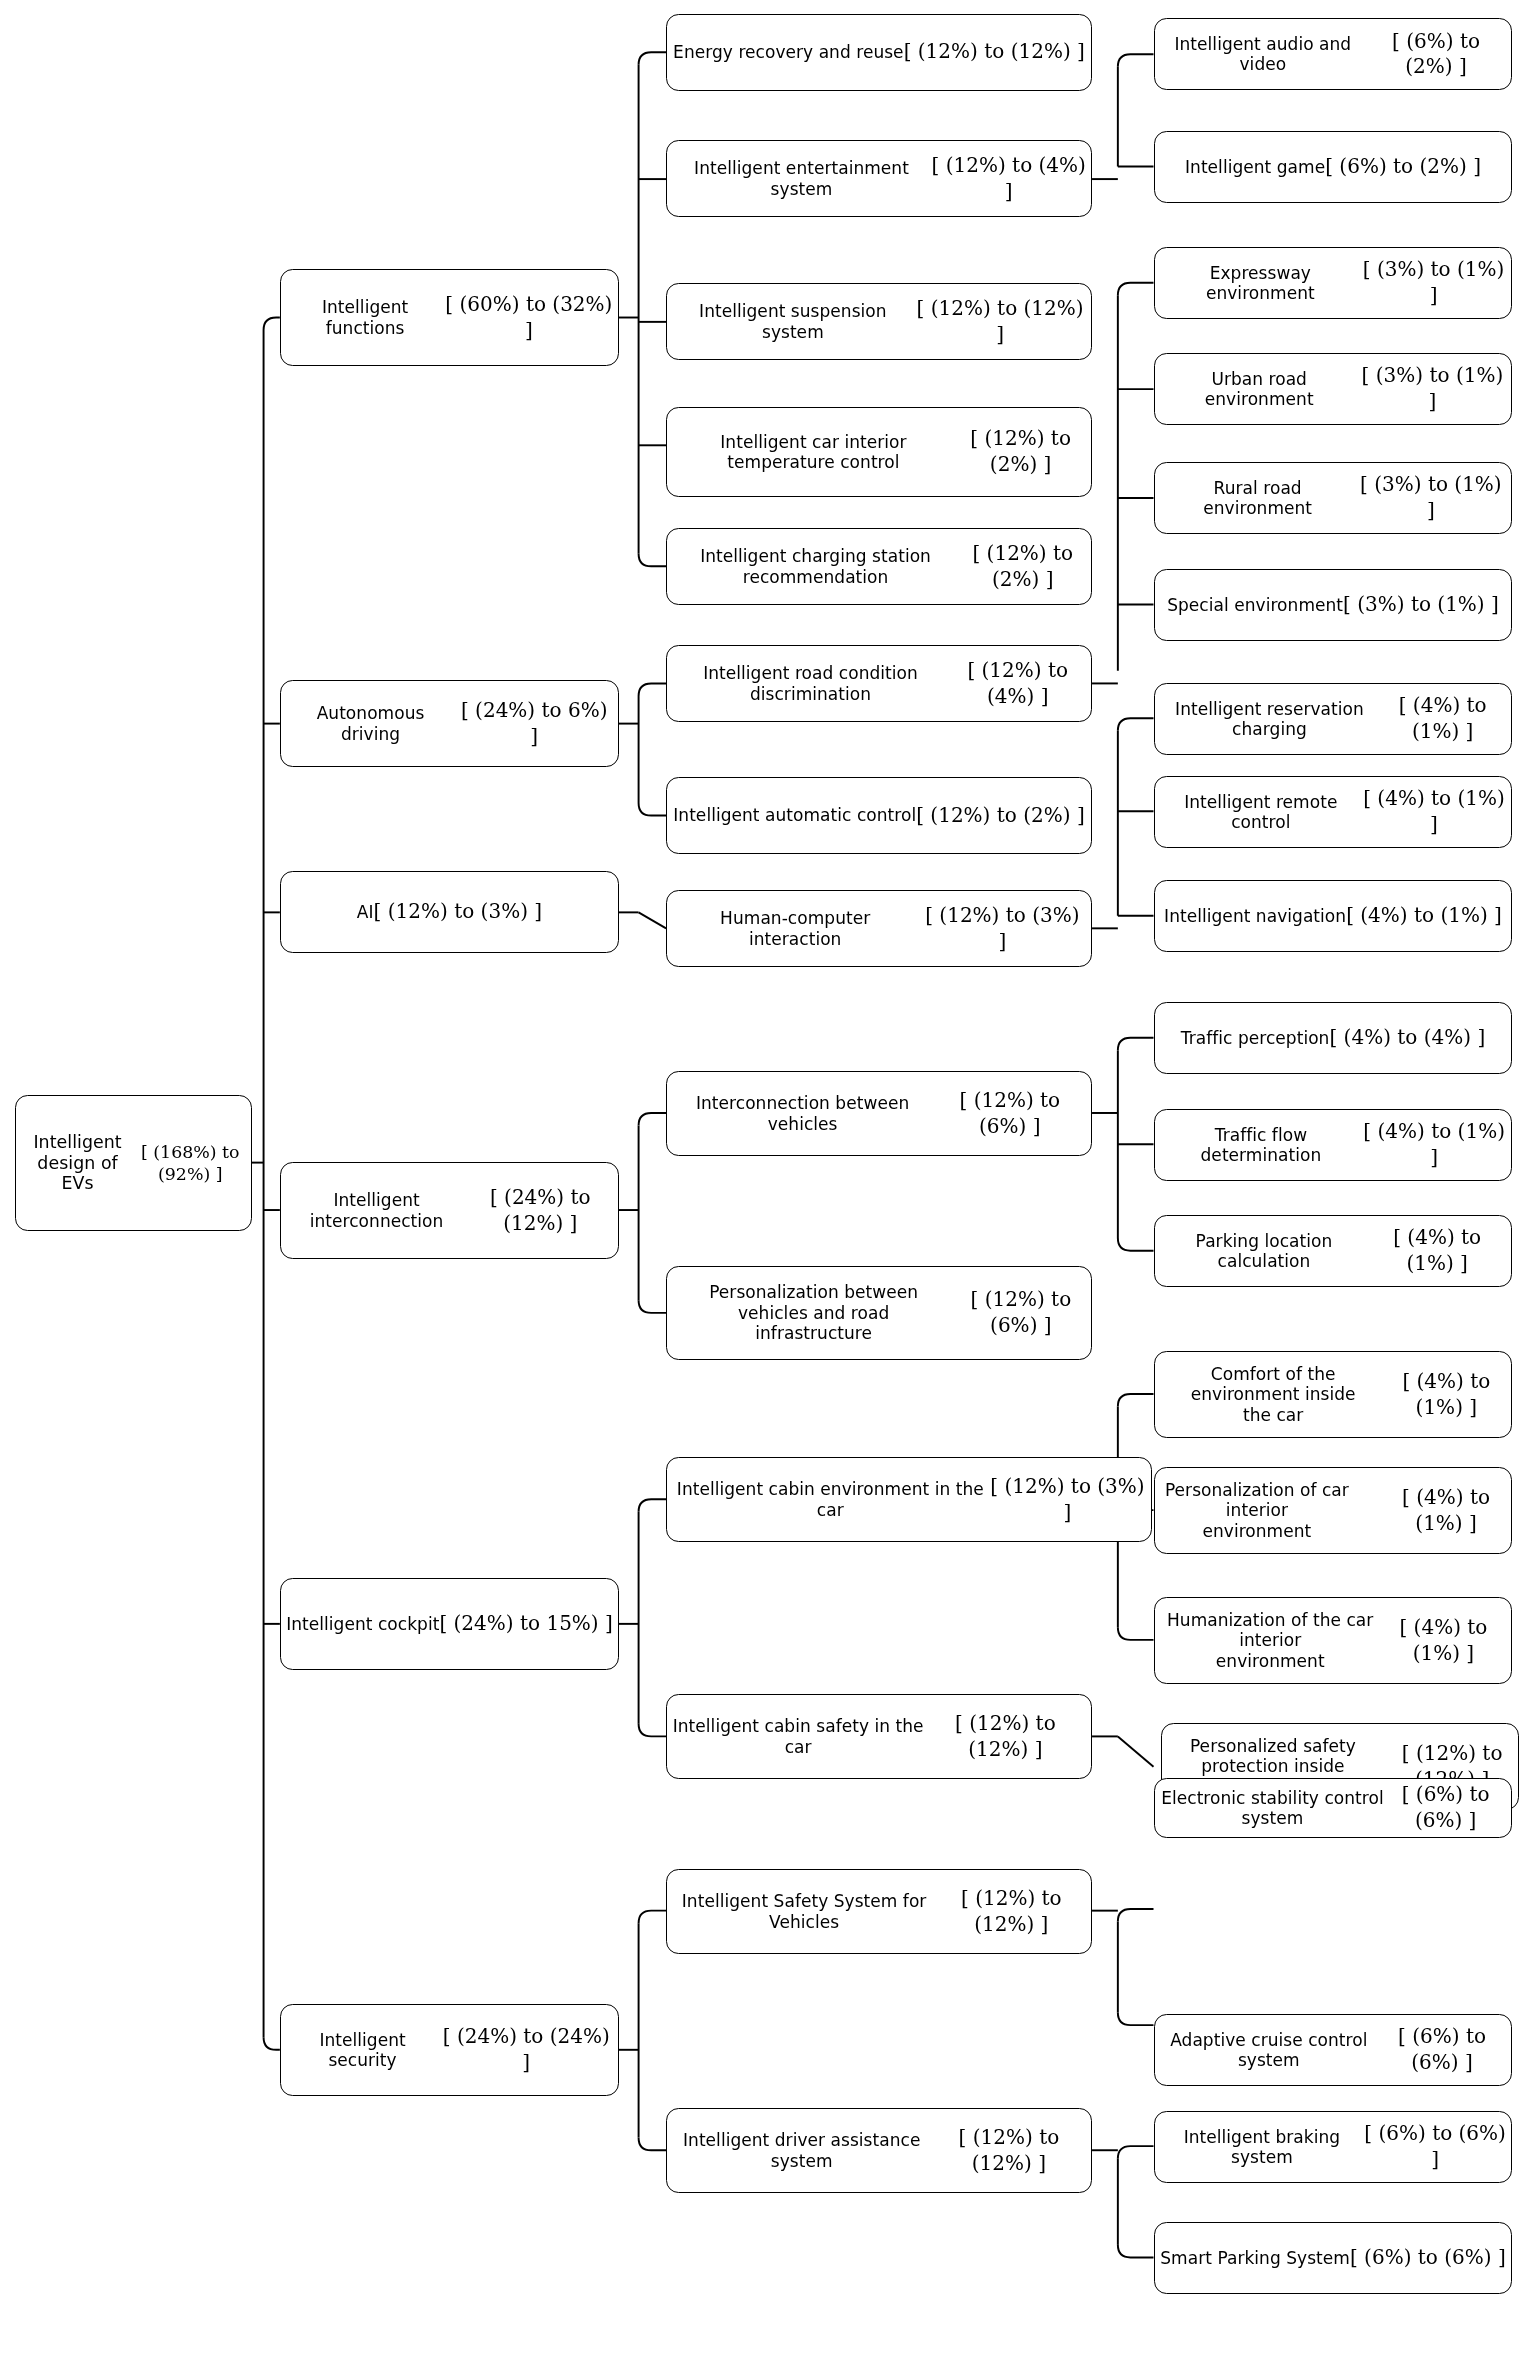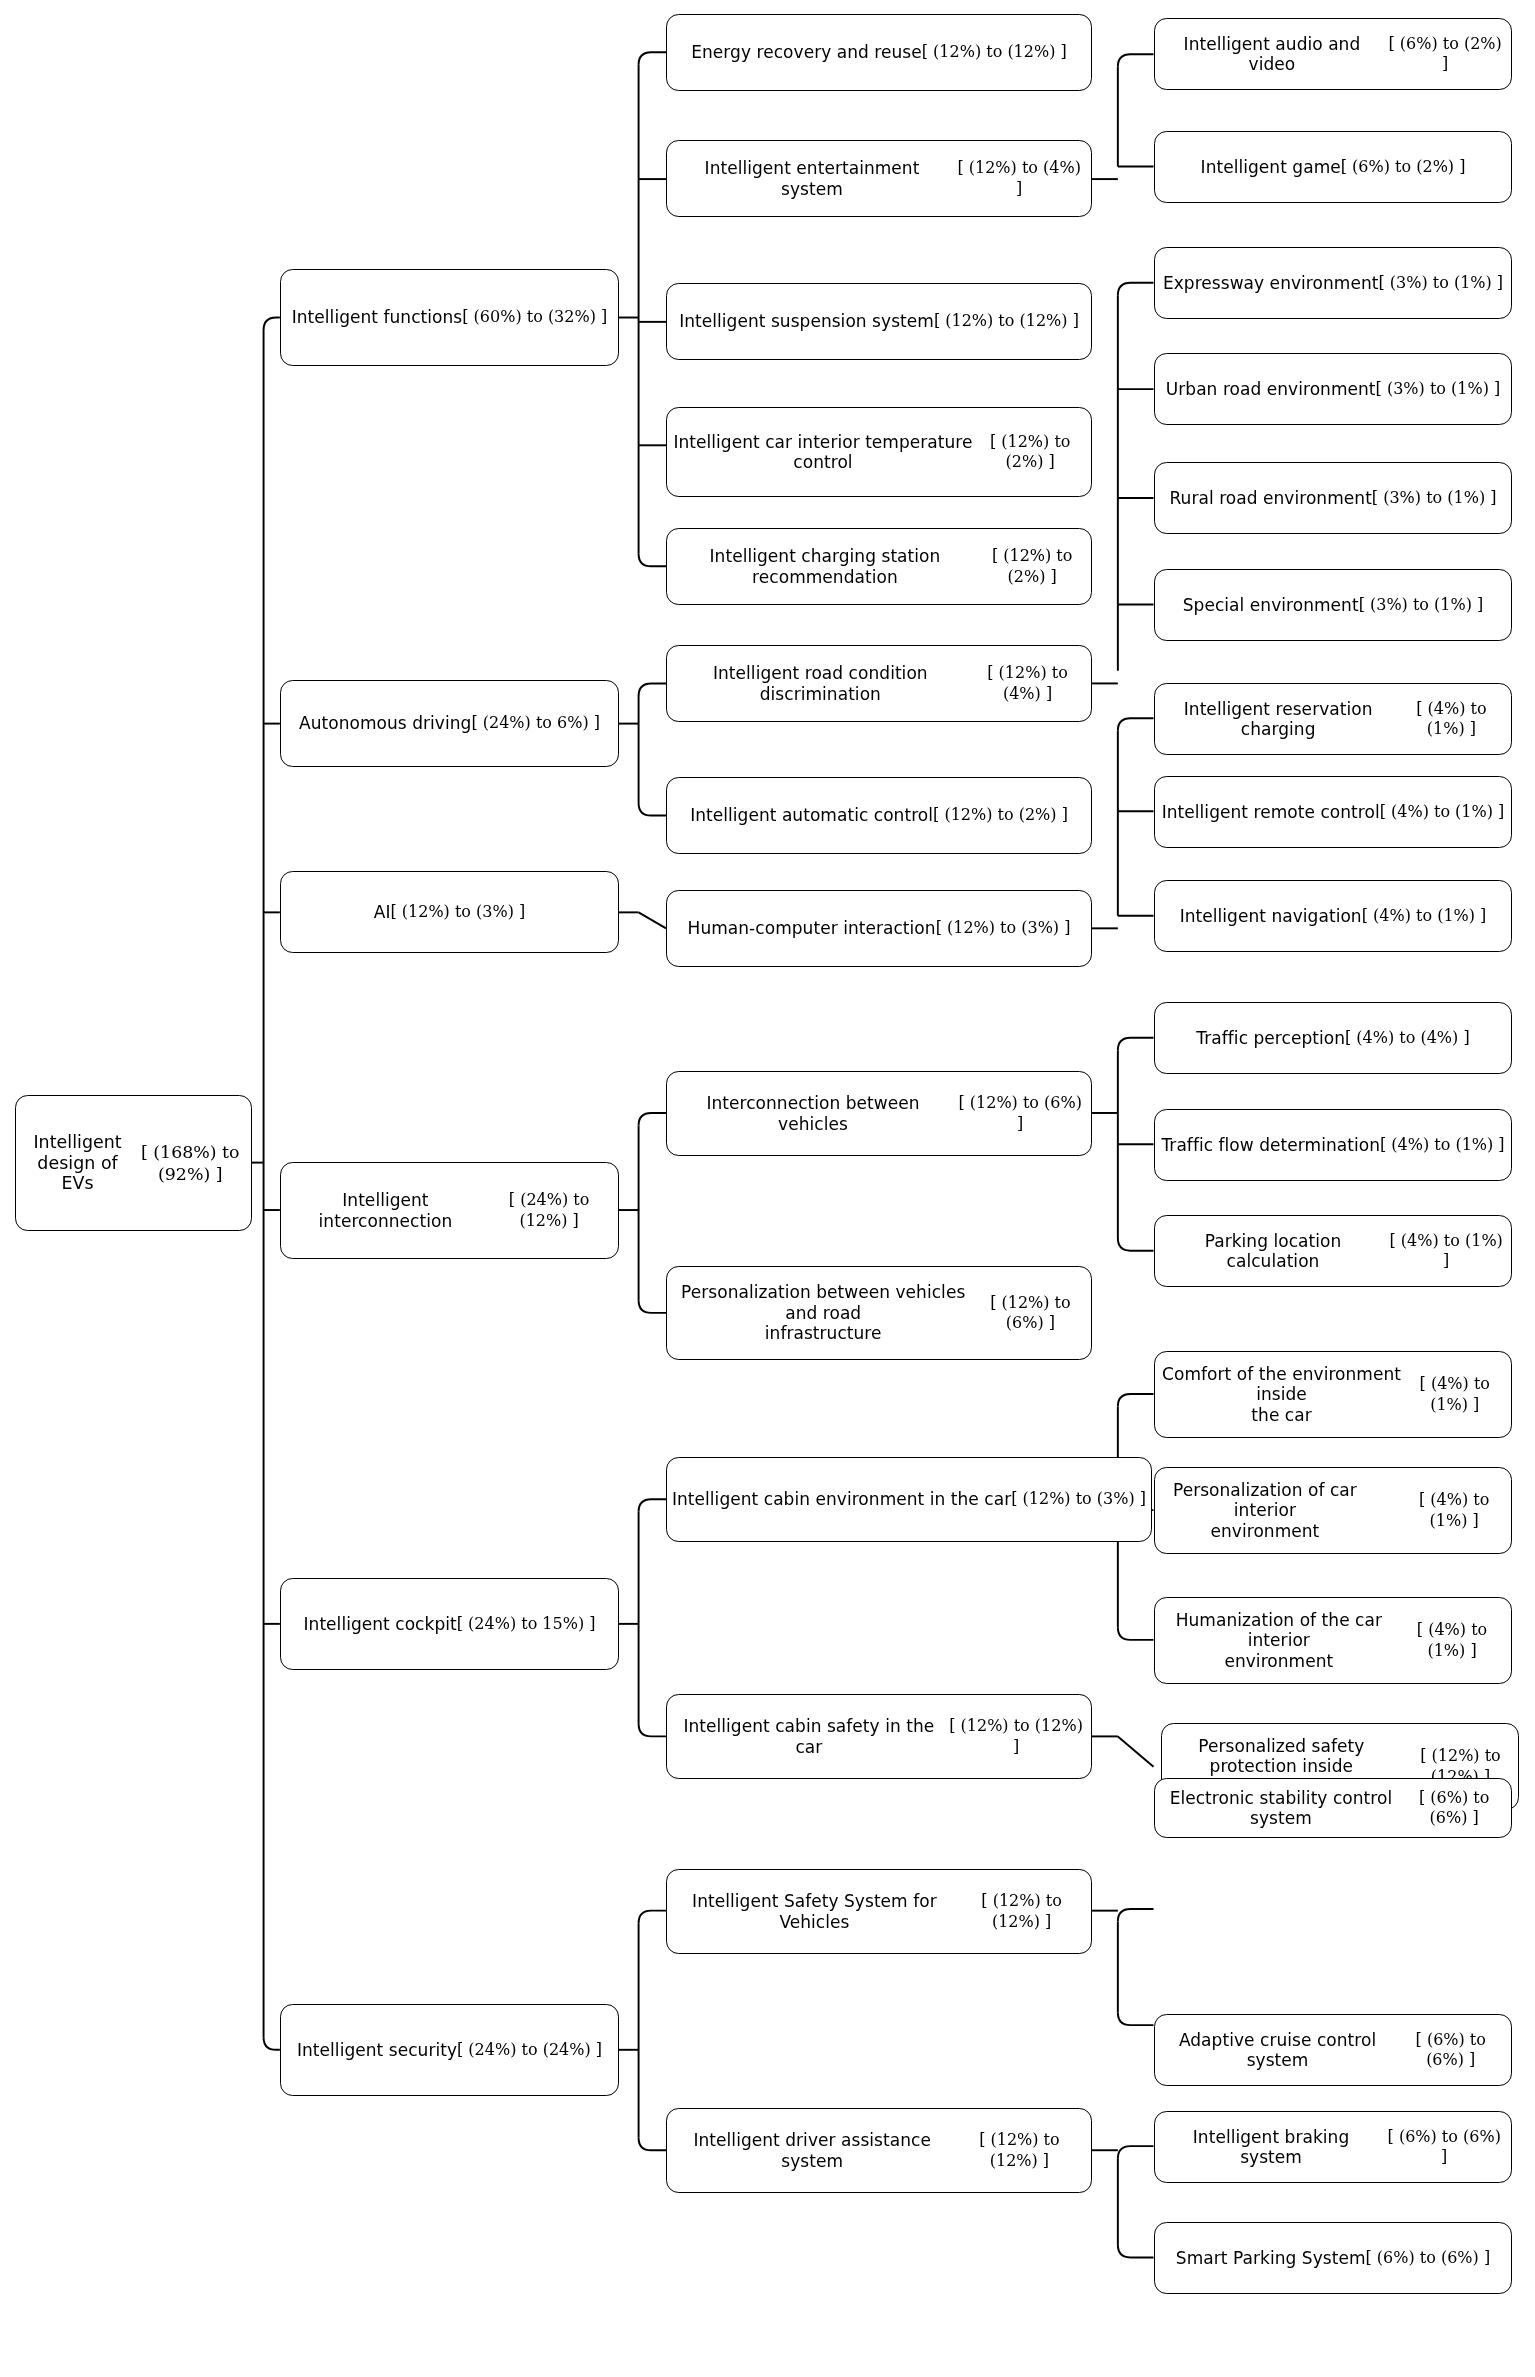--- a/index.html
+++ b/index.html
@@ -29,21 +29,21 @@
   .node .title{
     display:block;
     font-size:17px;
     line-height:1.20;
     color:#000;
     letter-spacing:0.05px;
     white-space:pre-line;
   }
   .node .range{
     display:block;
-    font-size:16px;
+    font-size:20px;
     line-height:1.28;
     color:#000;
     font-family:"DejaVu Serif", serif;
   }
   .lvl0 .title, .lvl0 .range{font-size:17.4px;}
 </style>
 </head>
 <body>
 
 <div id="root">

